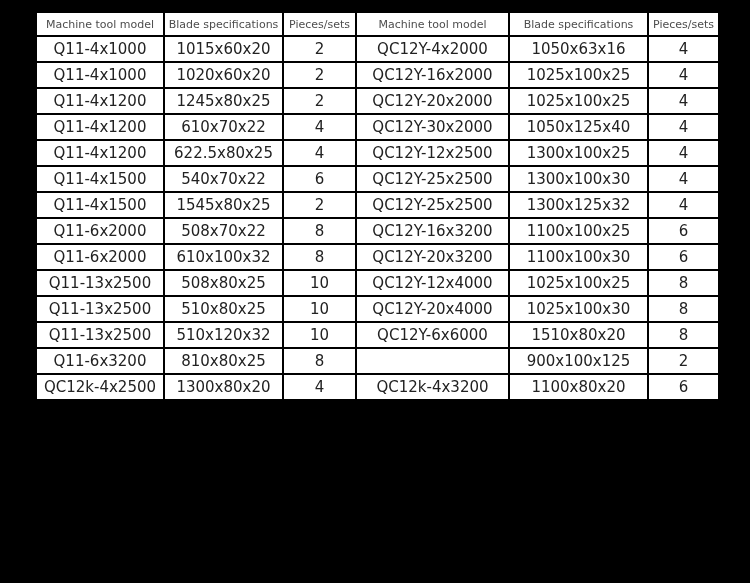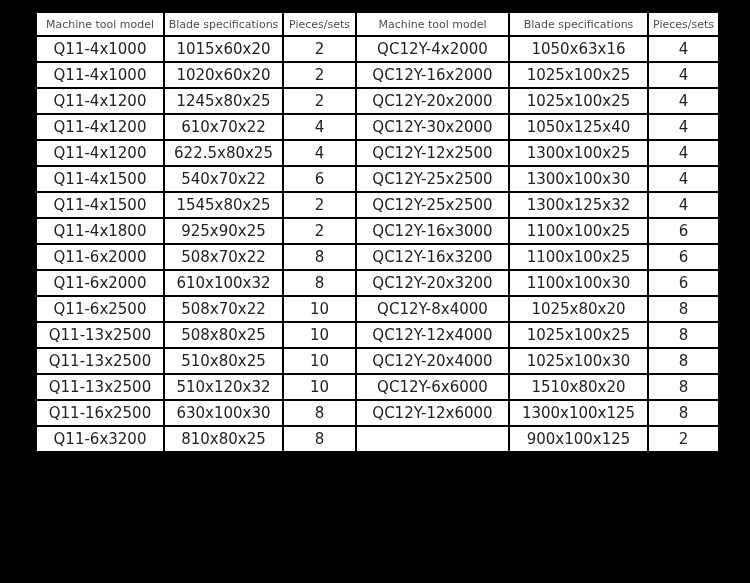--- a/index.html
+++ b/index.html
@@ -133,28 +133,20 @@
 
   <tr>
     <td>Q11-4x1500</td>
     <td>1545x80x25</td>
     <td>2</td>
     <td>QC12Y-25x2500</td>
     <td>1300x125x32</td>
     <td>4</td>
   </tr>
 
-  <tr>
-    <td>Q11-4x1800</td>
-    <td>925x90x25</td>
-    <td>2</td>
-    <td>QC12Y-16x3000</td>
-    <td>1100x100x25</td>
-    <td>6</td>
-  </tr>
 
 
   <tr>
     <td>Q11-6x2000</td>
     <td>508x70x22</td>
     <td>8</td>
     <td>QC12Y-16x3200</td>
     <td>1100x100x25</td>
     <td>6</td>
   </tr>
@@ -162,28 +154,20 @@
   <tr>
     <td>Q11-6x2000</td>
     <td>610x100x32</td>
     <td>8</td>
     <td>QC12Y-20x3200</td>
     <td>1100x100x30</td>
     <td>6</td>
   </tr>
 
 
-  <tr>
-    <td>Q11-6x2500</td>
-    <td>508x70x22</td>
-    <td>10</td>
-    <td>QC12Y-8x4000</td>
-    <td>1025x80x20</td>
-    <td>8</td>
-  </tr>
 
   <tr>
     <td>Q11-13x2500</td>
     <td>508x80x25</td>
     <td>10</td>
     <td>QC12Y-12x4000</td>
     <td>1025x100x25</td>
     <td>8</td>
   </tr>
 
@@ -198,33 +182,33 @@
 
   <tr>
     <td>Q11-13x2500</td>
     <td>510x120x32</td>
     <td>10</td>
     <td>QC12Y-6x6000</td>
     <td>1510x80x20</td>
     <td>8</td>
   </tr>
 
-  <tr>
-    <td>Q11-16x2500</td>
-    <td>630x100x30</td>
-    <td>8</td>
-    <td>QC12Y-12x6000</td>
-    <td>1300x100x125</td>
-    <td>8</td>
-  </tr>
 
   <tr>
     <td>Q11-6x3200</td>
     <td>810x80x25</td>
     <td>8</td>
     <td></td>
     <td>900x100x125</td>
     <td>2</td>
   </tr>
 
+  <tr>
+    <td>QC12k-4x2500</td>
+    <td>1300x80x20</td>
+    <td>4</td>
+    <td>QC12k-4x3200</td>
+    <td>1100x80x20</td>
+    <td>6</td>
+  </tr>
 </tbody>
   </table>
 </div>
 
 </body></html>

